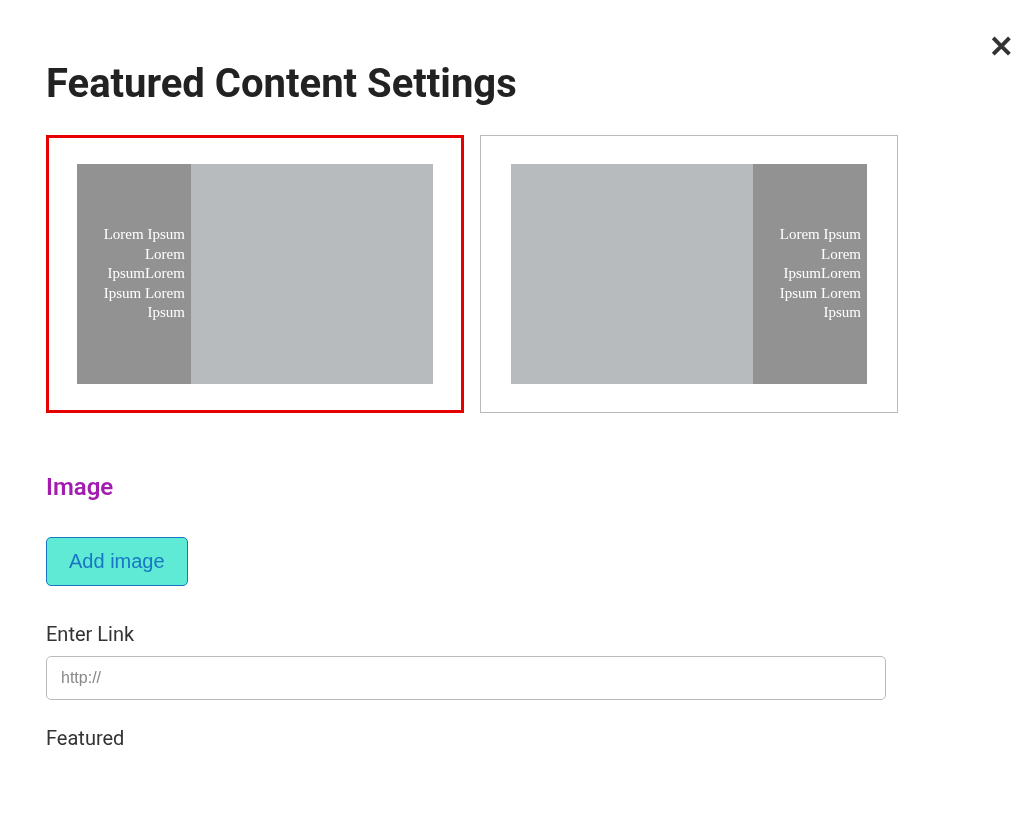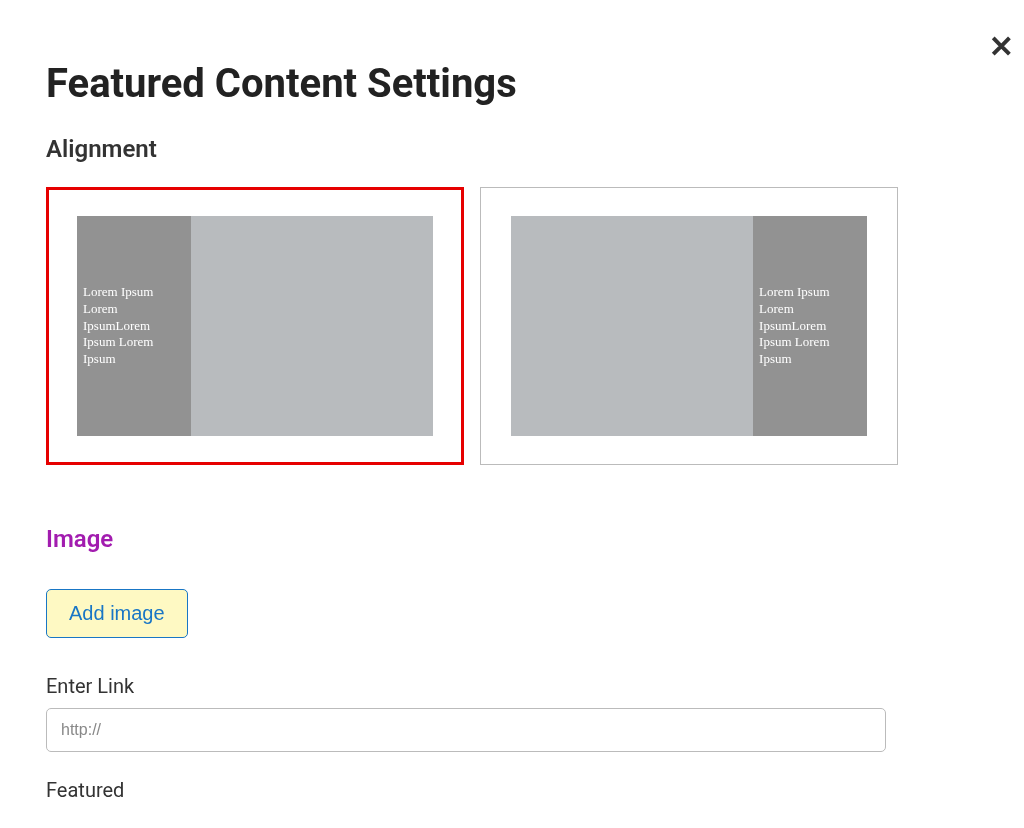--- a/index.html
+++ b/index.html
@@ -72,34 +72,34 @@
       align-items: center;
       justify-content: center;
     }
     .alignment-content {
       width: 68%;
       background: #b8bbbe;
     }
     .alignment-sidebar-text {
       color: #fff;
       font-family: Georgia, 'Times New Roman', serif;
-      font-size: 13px;
-      text-align: left;
+      font-size: 15px;
+      text-align: right;
       line-height: 1.3;
       padding: 0 6px;
     }
     .image-section-heading {
       font-size: 24px;
       font-weight: 600;
       color: #a21caf;
       margin-bottom: 36px;
     }
     .add-image-button {
       border: 1.5px solid #1976c5;
-      background: #fef9c3;
+      background: #5eead4;
       color: #1976c5;
       font-size: 20px;
       padding: 12px 22px;
       border-radius: 5px;
       cursor: pointer;
       margin-bottom: 36px;
     }
     .field-label {
       font-size: 20px;
       color: #333;
@@ -121,21 +121,20 @@
   </style>
 </head>
 <body>
 
 <div class="close-icon">✕</div>
 
 <div class="container">
 
   <h1 class="page-title">Featured Content Settings</h1>
 
-  <div class="section-heading">Alignment</div>
 
   <div class="alignment-options">
 
     <div class="alignment-card selected">
       <div class="alignment-card-inner left">
         <div class="alignment-sidebar">
           <div class="alignment-sidebar-text">Lorem Ipsum Lorem IpsumLorem Ipsum Lorem Ipsum</div>
         </div>
         <div class="alignment-content"></div>
       </div>

